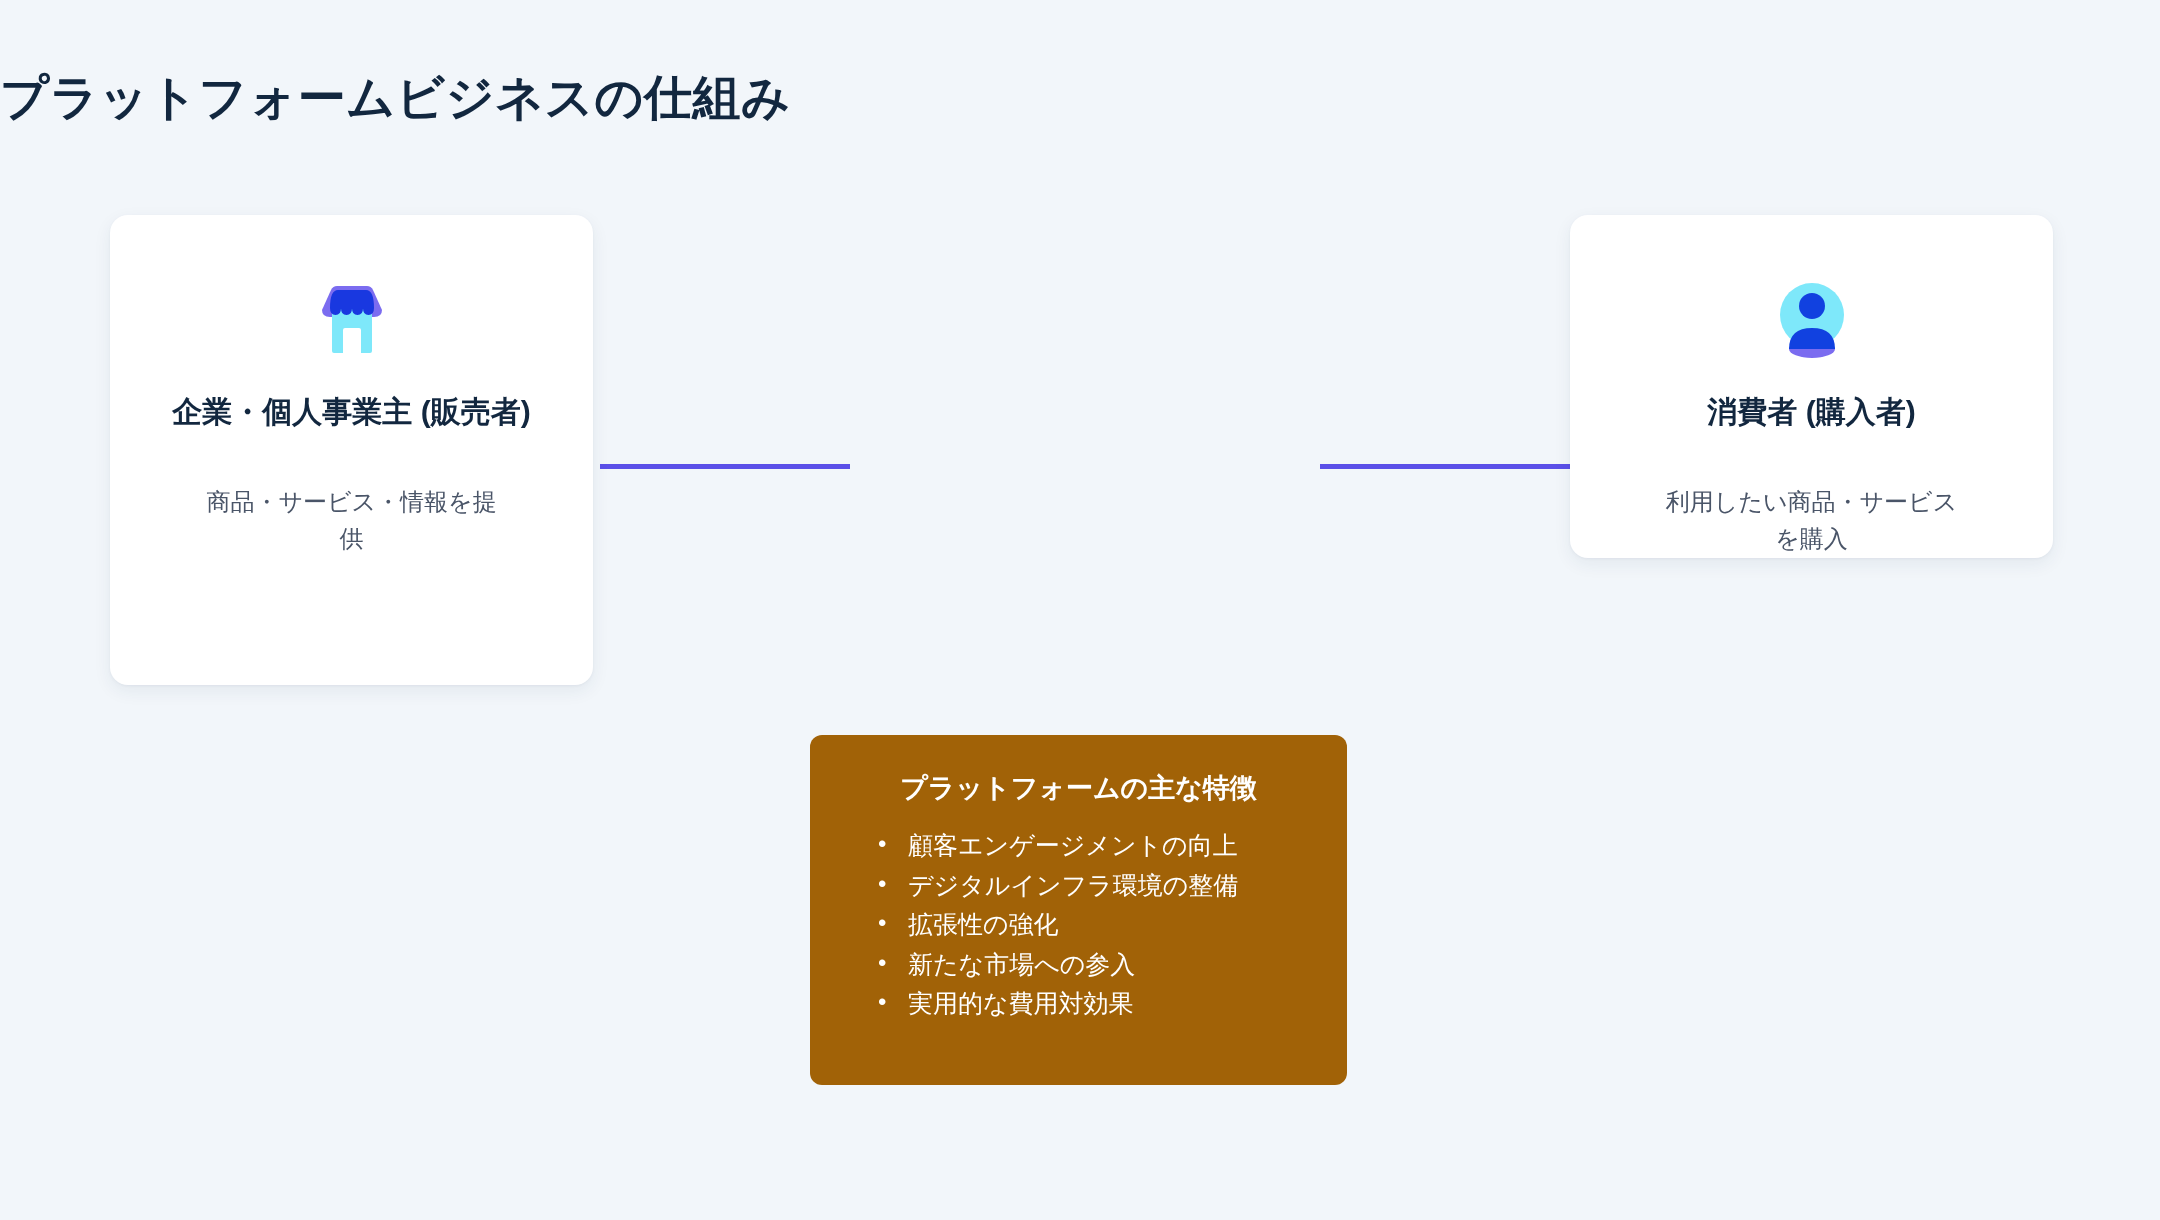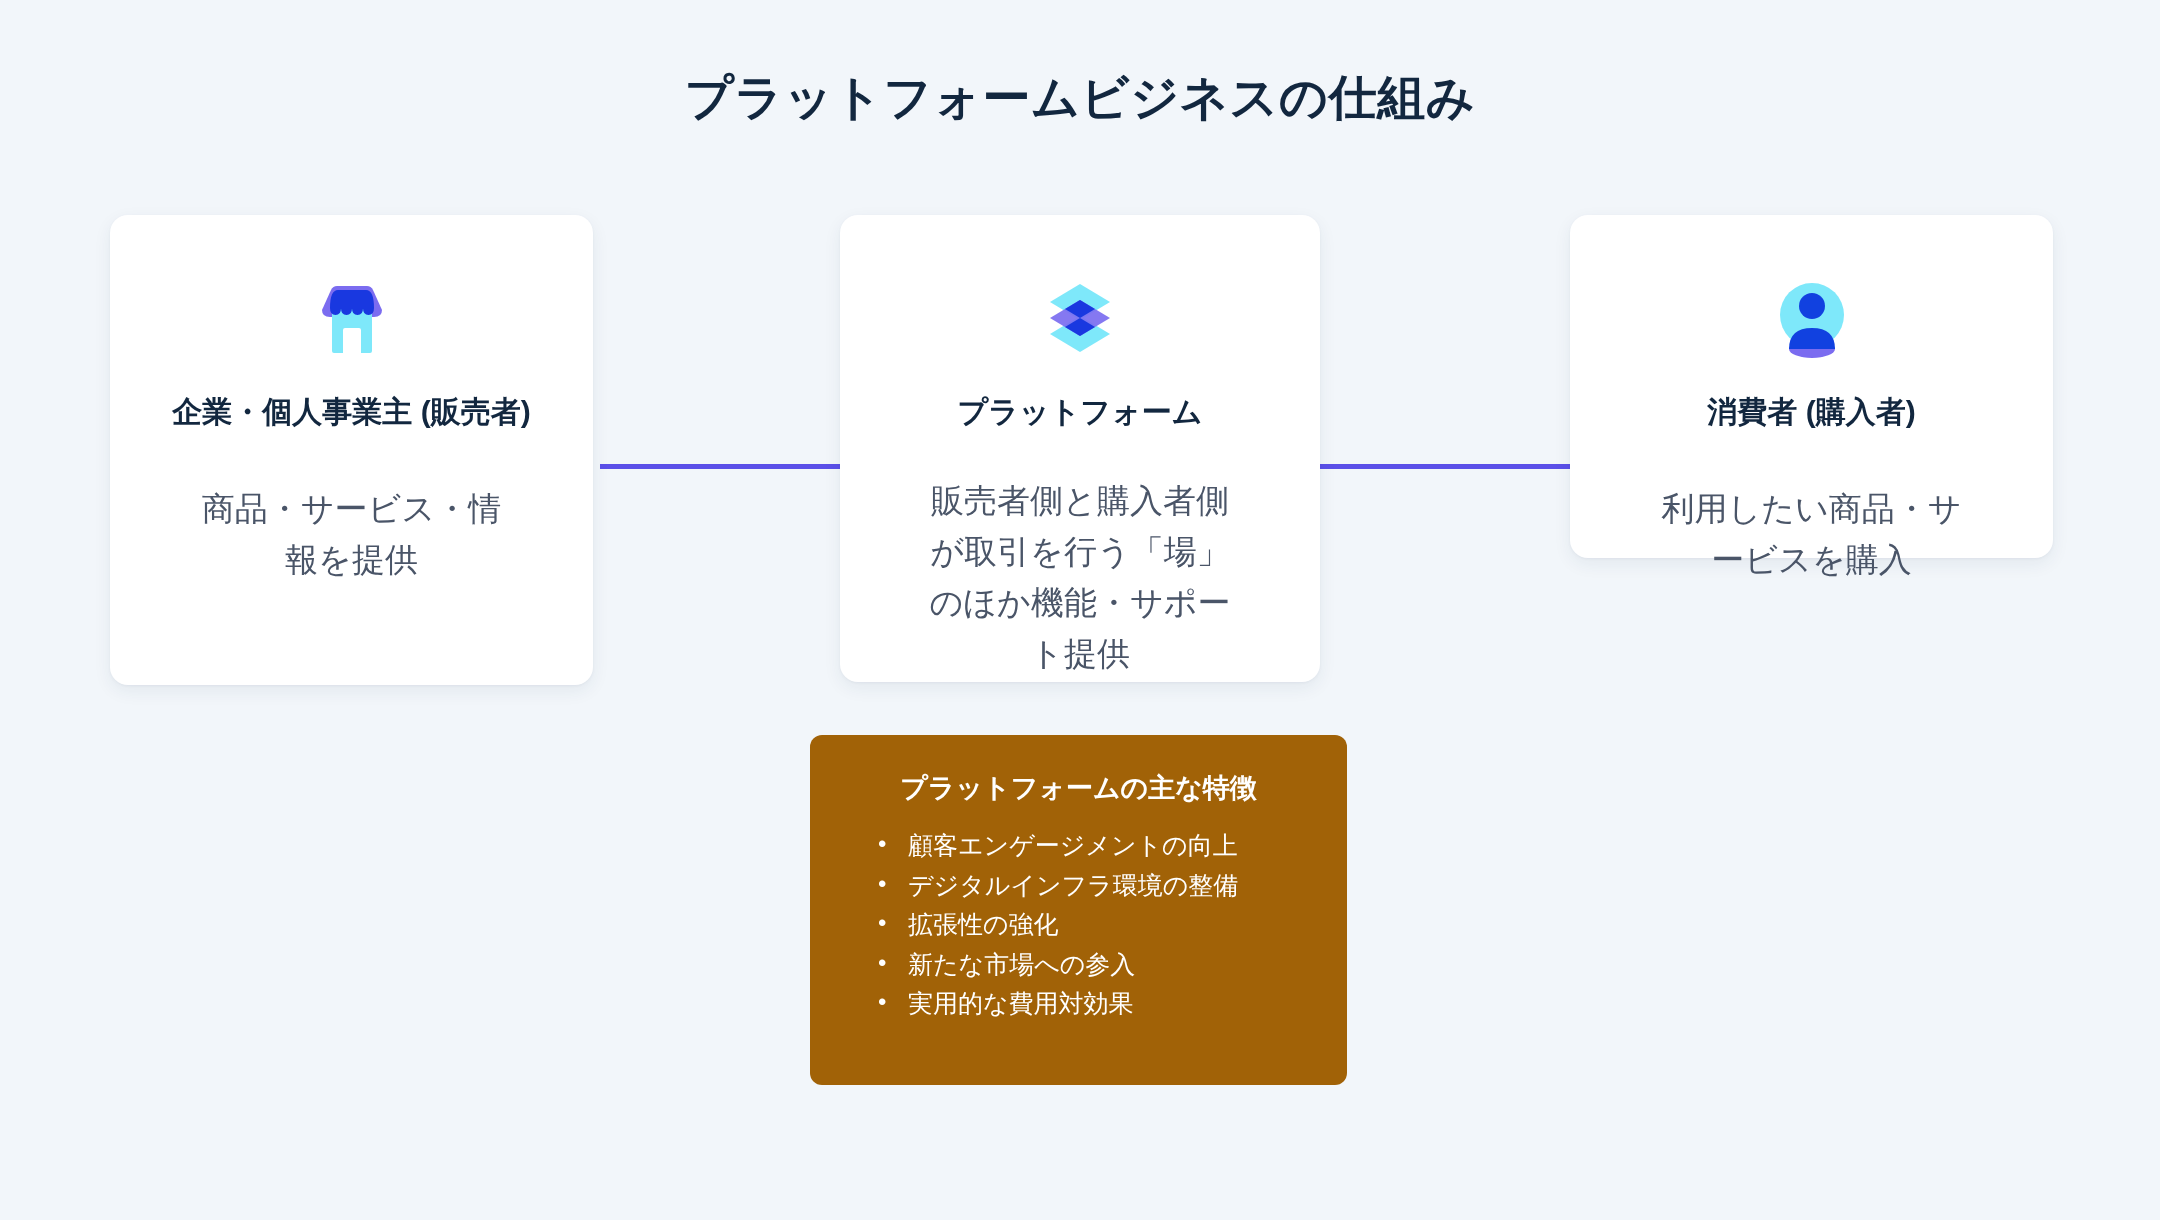--- a/index.html
+++ b/index.html
@@ -15,21 +15,20 @@
     color: #1f2d3d;
     overflow: hidden;
     position: relative;
   }
 
   #page-title {
     position: absolute;
     top: 68px;
     left: 0;
     width: 2160px;
-    text-align: center;
     font-size: 48px;
     font-weight: 700;
     color: #12273f;
     letter-spacing: 0.5px;
     line-height: 1.25;
   }
 
   
   .connector {
     position: absolute;
@@ -80,21 +79,21 @@
     font-size: 30px;
     font-weight: 700;
     color: #12273f;
     text-align: left;
     line-height: 1.3;
     white-space: nowrap;
   }
 
   .card-desc {
     margin-top: 52px;
-    font-size: 33px;
+    font-size: 24px;
     font-weight: 400;
     color: #4a5568;
     text-align: center;
     line-height: 1.55;
     width: 300px;
   }
   #card-platform .card-desc { width: 330px; margin-top: 44px; }
   #card-buyer   .card-desc  { width: 310px; }
 
   
@@ -165,37 +164,20 @@
                  Q70 45 64.5 45 Q59 45 59 38.5
                  Q59 45 53.5 45 Q48 45 48 38.5
                  Q48 45 42.5 45 Q37 45 37 38.5
                  Q37 45 31.5 45 Q26 45 26 38 Z" fill="#1938e0"></path>
       </svg>
     </div>
     <div class="card-title">企業・個人事業主 (販売者)</div>
     <div class="card-desc">商品・サービス・情報を提供</div>
   </div>
 
-  <div id="card-platform" class="card">
-    <div class="card-icon">
-      <svg width="96" height="96" viewBox="0 0 96 96" aria-hidden="true">
-
-        <path d="M48 46 L78 64 L48 82 L18 64 Z" fill="#7ee8fa"></path>
-
-        <path d="M48 14 L78 32 L48 50 L18 32 Z" fill="#7ee8fa"></path>
-
-        <path d="M48 30 L78 48 L48 66 L18 48 Z" fill="#7b6cf0" opacity="0.92"></path>
-
-        <path d="M48 30 L63 39 L48 48 L33 39 Z" fill="#1938e0"></path>
-        <path d="M48 48 L63 57 L48 66 L33 57 Z" fill="#1938e0"></path>
-      </svg>
-    </div>
-    <div class="card-title">プラットフォーム</div>
-    <div class="card-desc">販売者側と購入者側が取引を行う「場」のほか機能・サポート提供</div>
-  </div>
 
   <div id="card-buyer" class="card">
     <div class="card-icon">
       <svg width="96" height="96" viewBox="0 0 96 96" aria-hidden="true">
 
         <ellipse cx="48" cy="79" rx="23" ry="9" fill="#7b6cf0"></ellipse>
 
         <circle cx="48" cy="45" r="32" fill="#7ee8fa"></circle>
 
         <circle cx="48" cy="36" r="13" fill="#1141e0"></circle>

